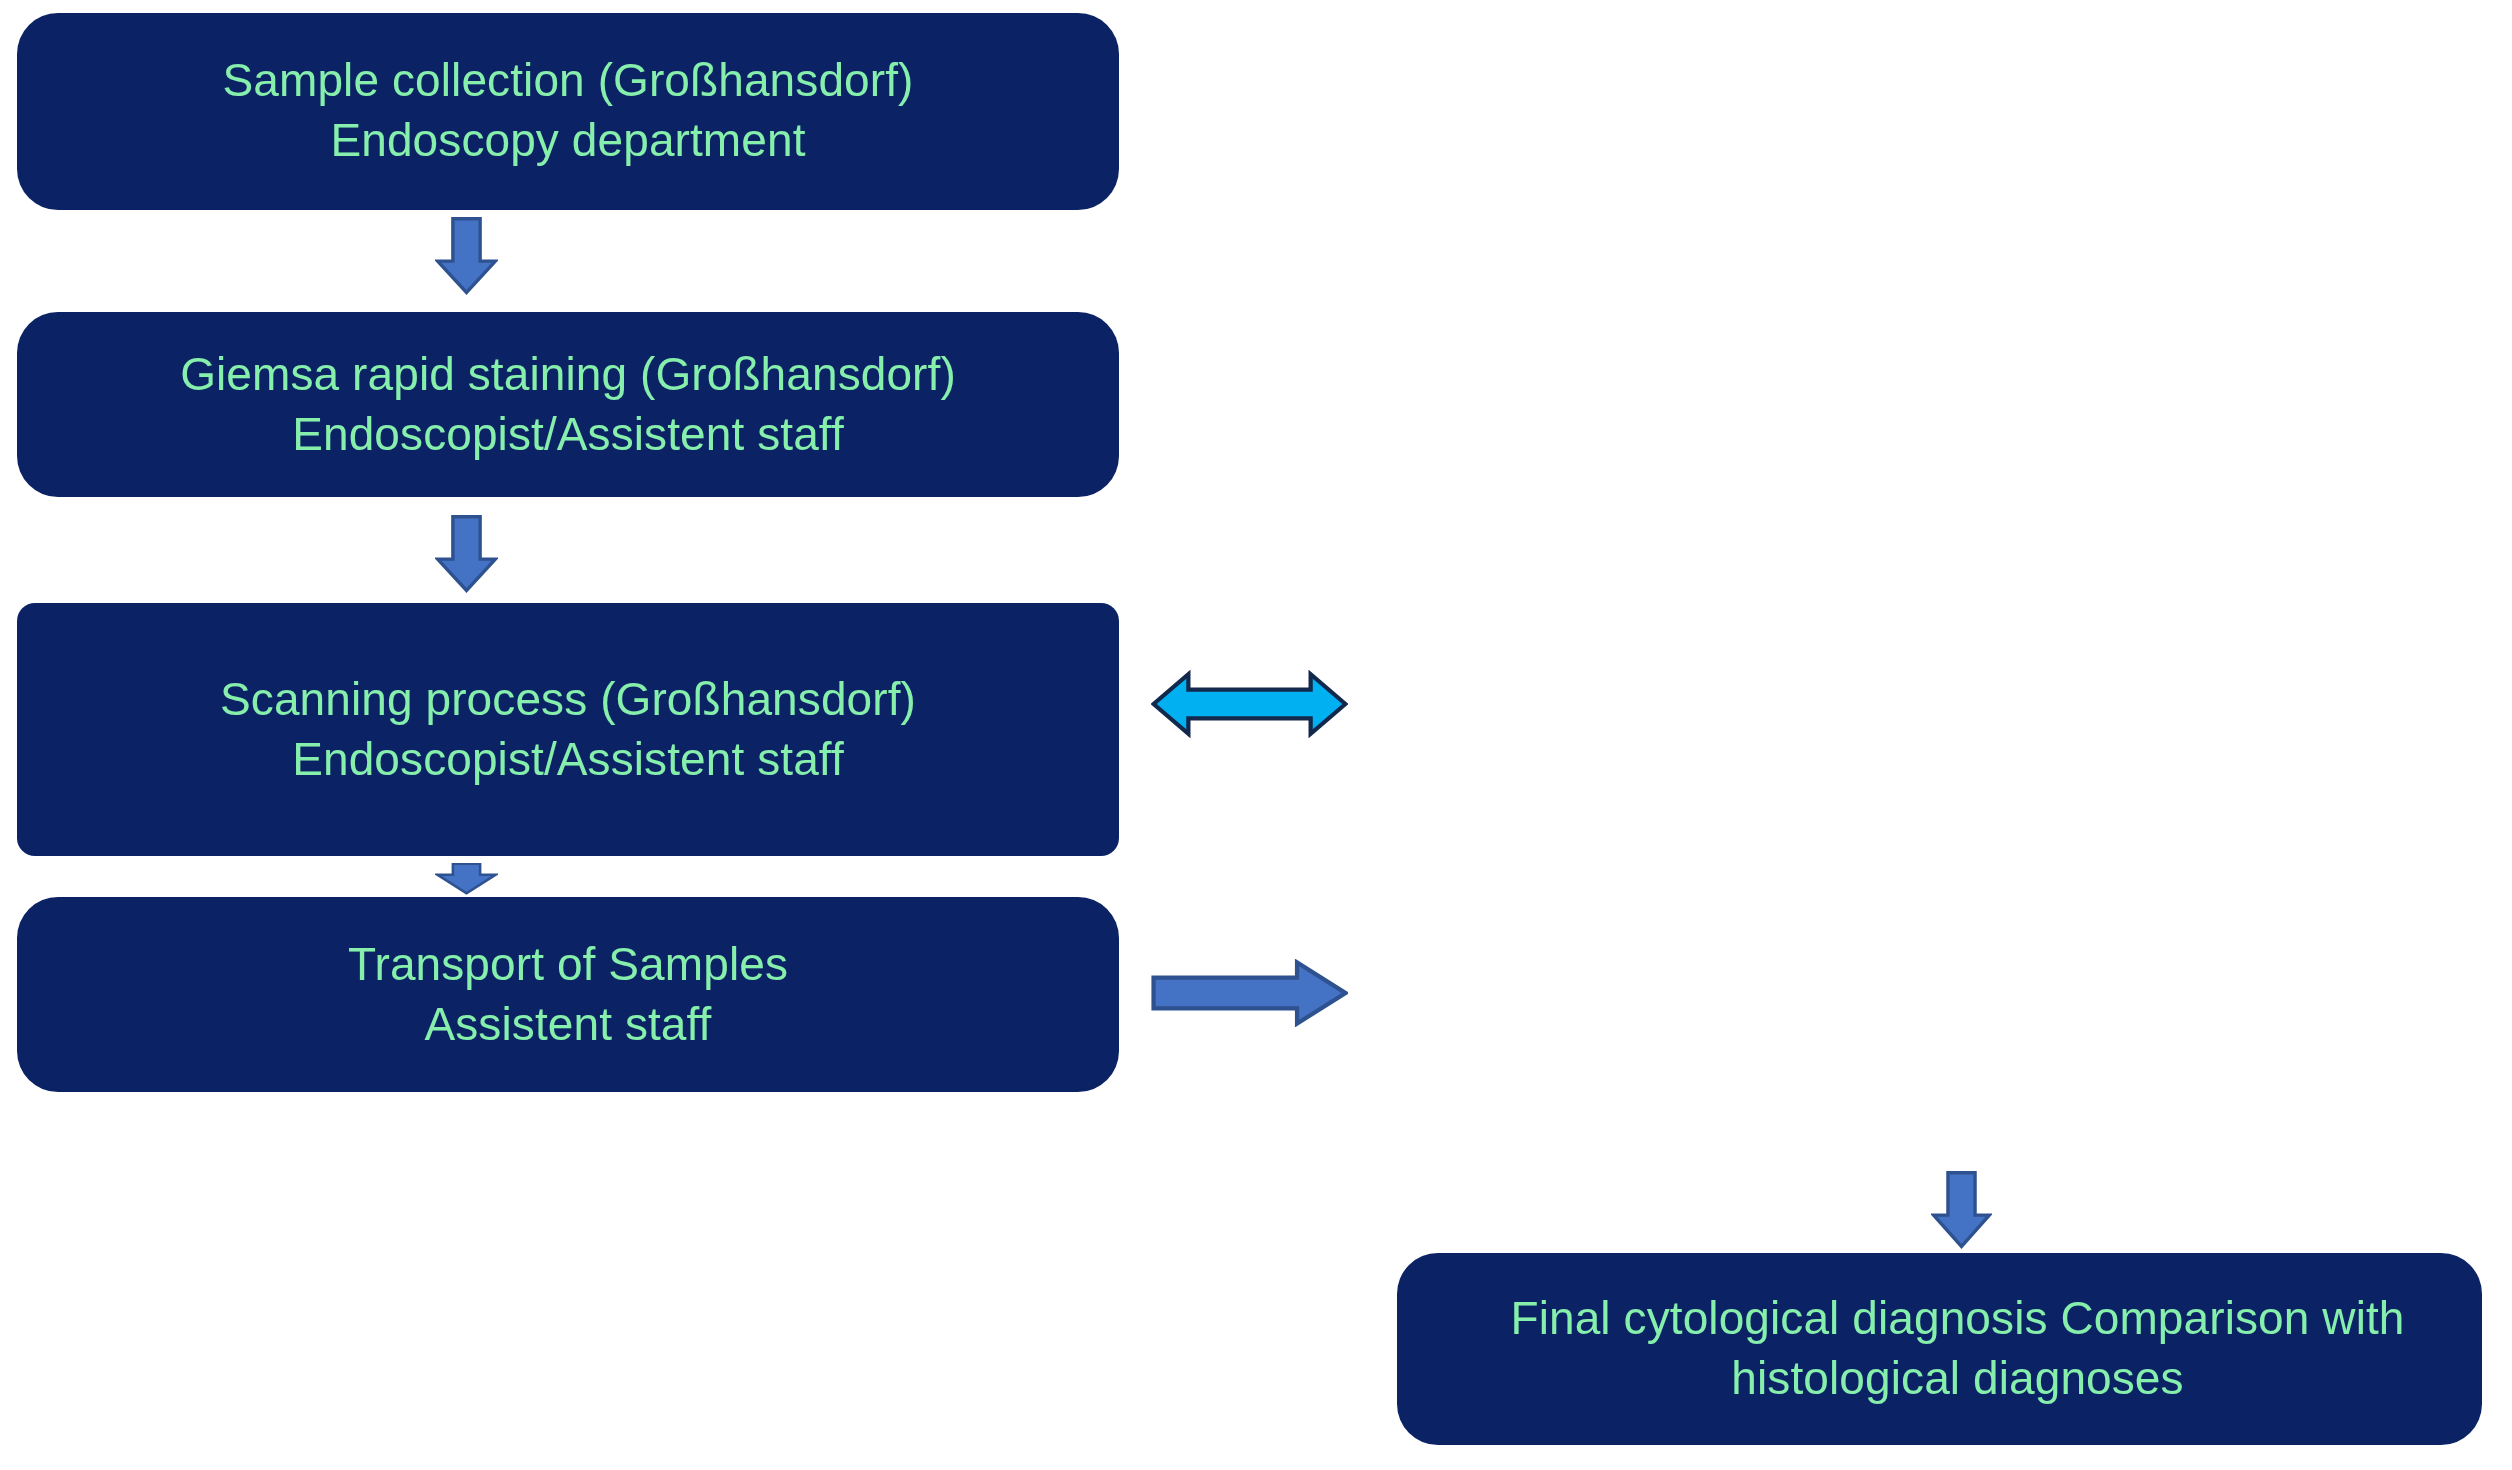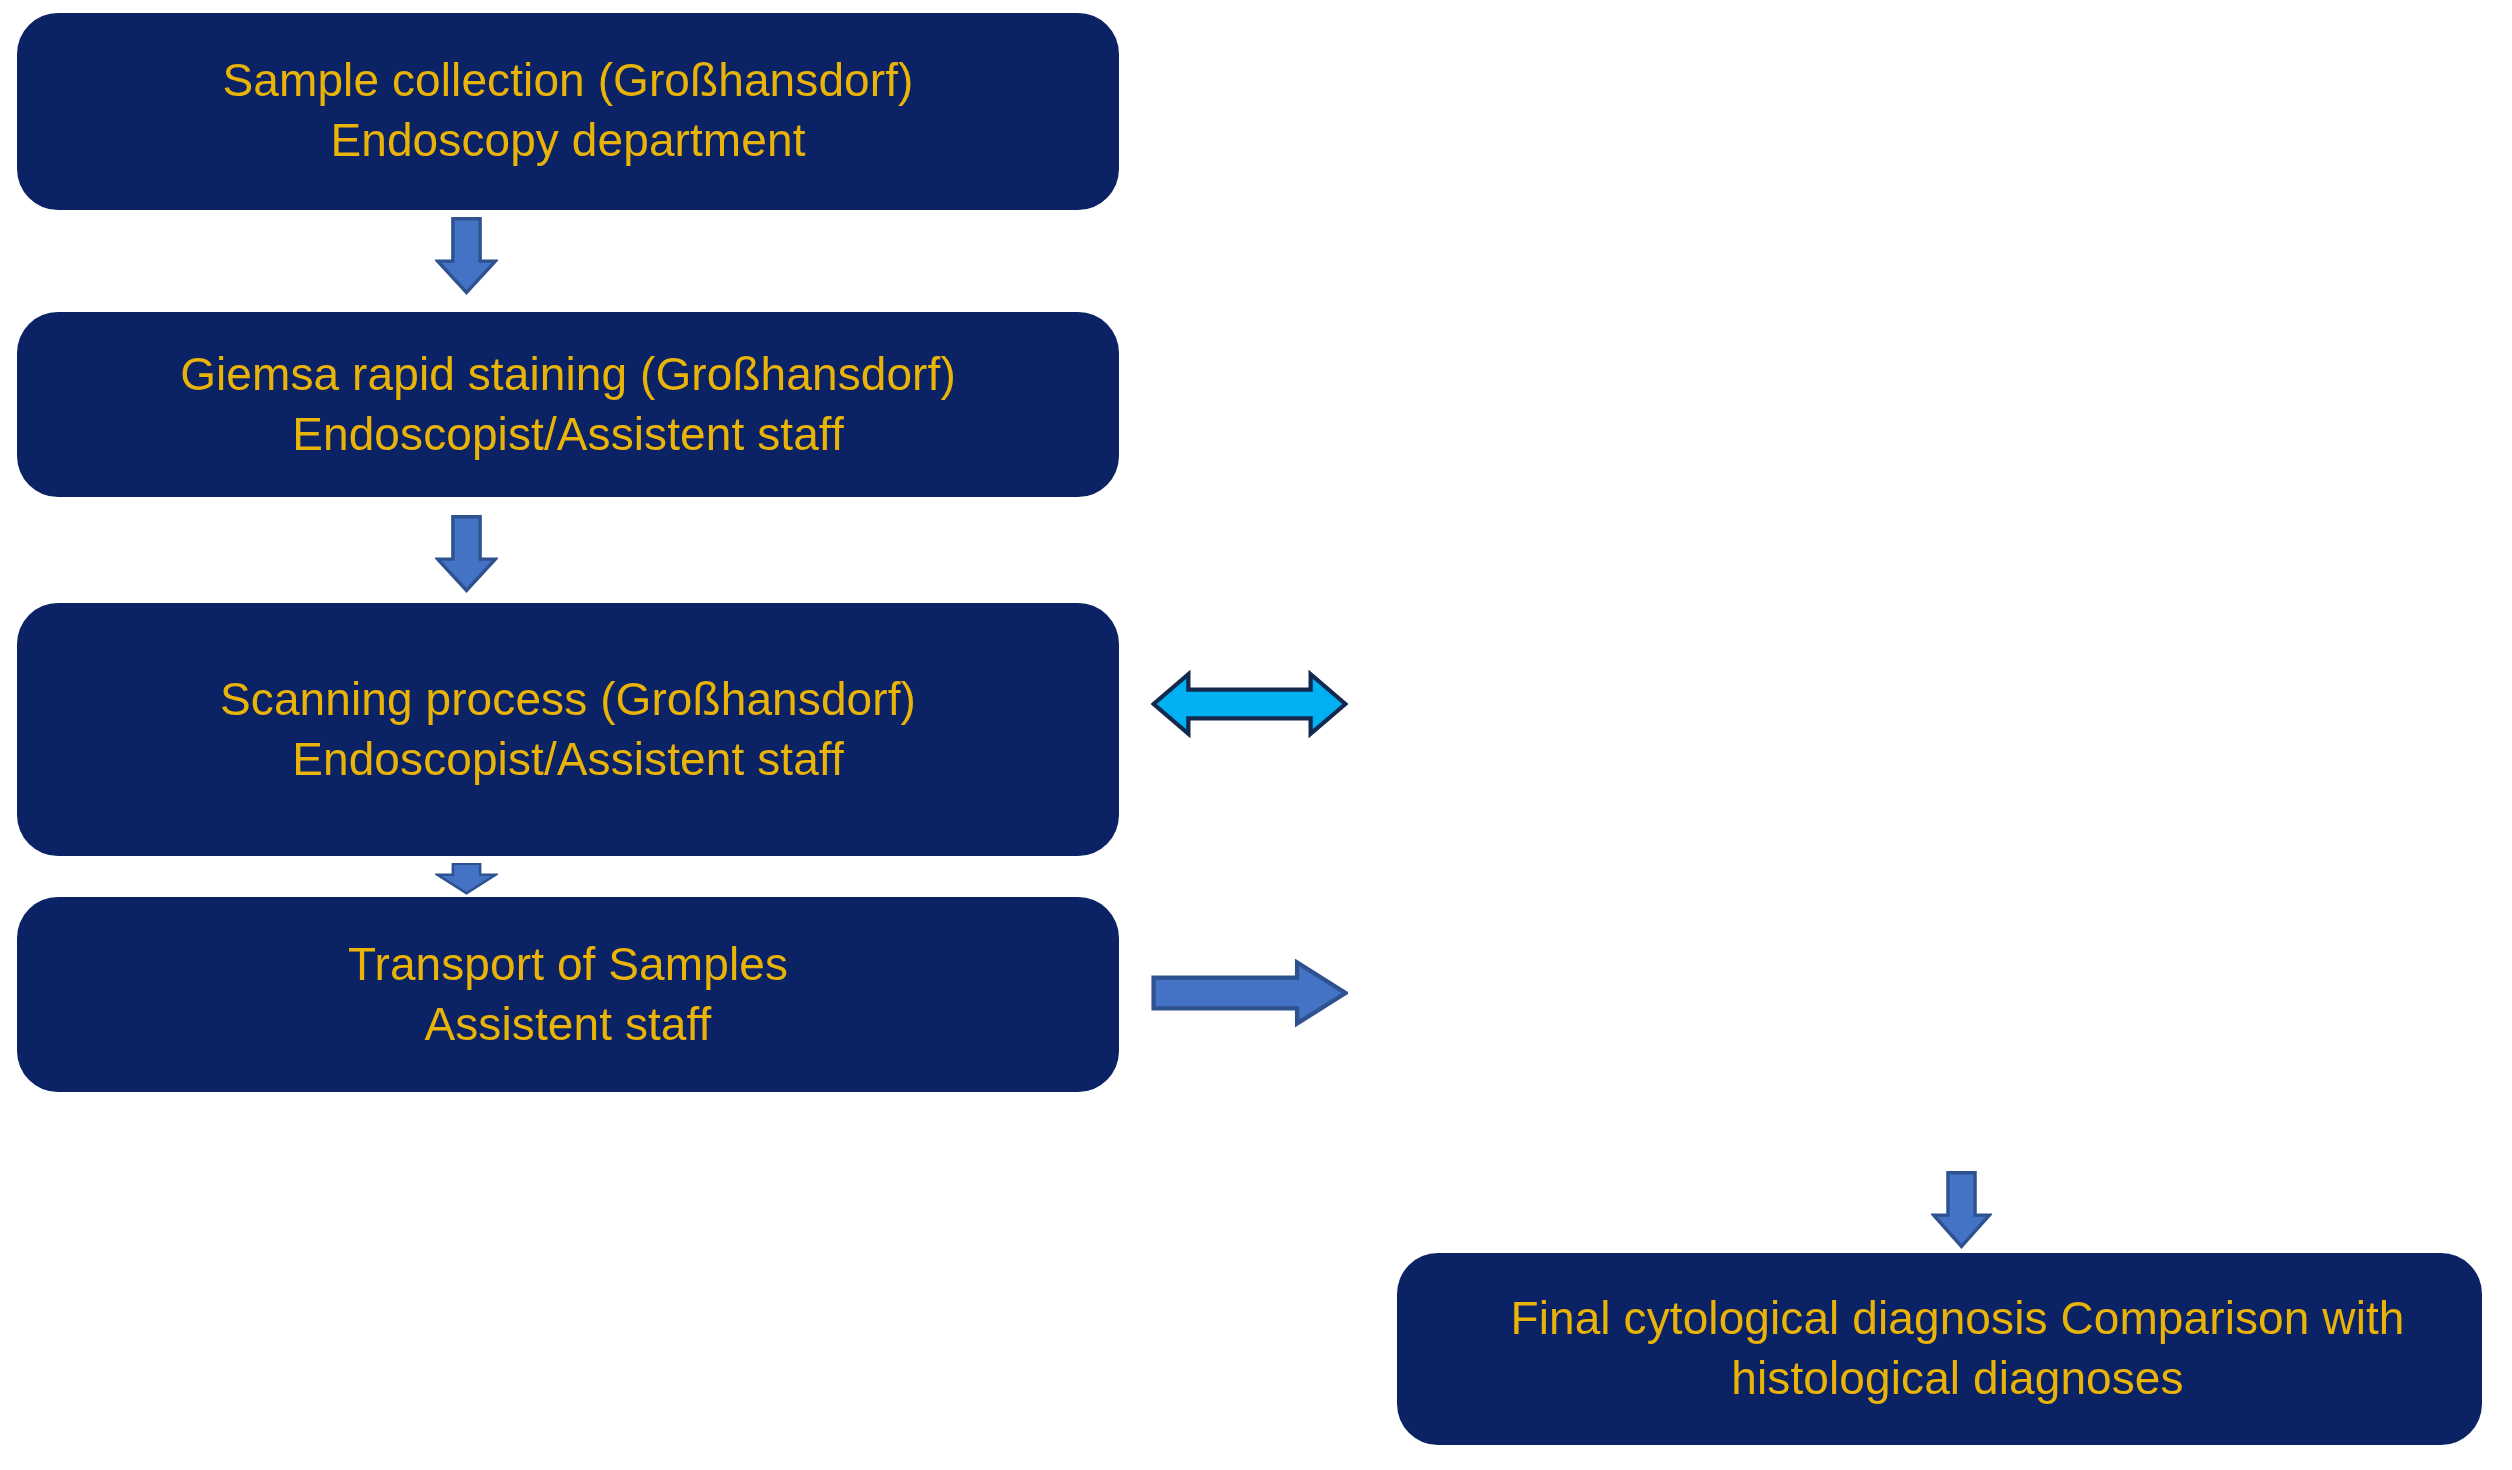--- a/index.html
+++ b/index.html
@@ -22,21 +22,21 @@
     display: flex;
     align-items: center;
     justify-content: center;
     box-sizing: border-box;
     color: #ffffff;
   }
   .node-label {
     display: block;
     width: 100%;
     text-align: center;
-    color: #eab308;
+    color: #86efac;
     font-size: 46px;
     line-height: 1.30;
     font-weight: 400;
     letter-spacing: 0.1px;
     white-space: pre-line;
     padding: 0 29px;
     box-sizing: border-box;
   }
   .node-label.tight { line-height: 1.26; }
 
@@ -66,21 +66,21 @@
     <span class="node-label">Giemsa rapid staining (Großhansdorf)
 Endoscopist/Assistent staff</span>
   </div>
 
   <div class="connector" style="left:435px; top:515px; width:63px; height:78px;">
     <svg viewBox="0 0 74 92" preserveAspectRatio="none">
       <polygon points="21,2 53,2 53,52 71,52 37,89 3,52 21,52" fill="#4472C4" stroke="#2E528F" stroke-width="4" stroke-linejoin="miter"></polygon>
     </svg>
   </div>
 
-  <div class="node" style="left:17px; top:603px; width:1102px; height:253px;">
+  <div class="node" style="left:17px; top:603px; width:1102px; height:253px;border-radius:18px;">
     <span class="node-label">Scanning process (Großhansdorf)
 Endoscopist/Assistent staff</span>
   </div>
 
   <div class="connector" style="left:435px; top:863px; width:63px; height:32px;">
     <svg viewBox="0 0 74 38" preserveAspectRatio="none">
       <polygon points="21,1 53,1 53,14 71,14 37,36 3,14 21,14" fill="#4472C4" stroke="#2E528F" stroke-width="3" stroke-linejoin="miter"></polygon>
     </svg>
   </div>
 

